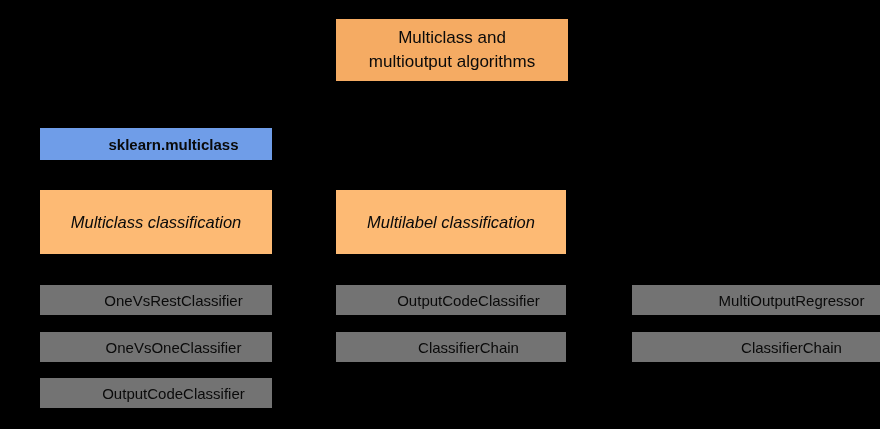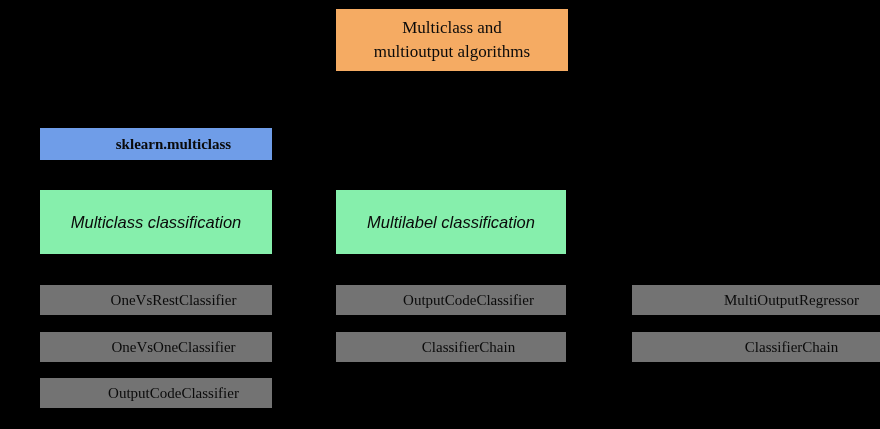--- a/index.html
+++ b/index.html
@@ -14,31 +14,30 @@
   .box {
     position: absolute;
     display: flex;
     align-items: center;
     justify-content: center;
     text-align: center;
     color: #0a0a0a;
     box-sizing: border-box;
   }
   .orange-dark  { background: #f5ab63; }
-  .orange-light { background: #86efac; }
+  .orange-light { background: #fdba74; }
   .blue-mid     { background: #6f9de8; }
   .blue-light   { background: #737373; }
   .title-box {
-    left: 336px; top: 9px; width: 232px; height: 62px;
+    left: 336px; top: 19px; width: 232px; height: 62px;
     font-size: 17px; line-height: 1.4;
     flex-direction: column;
-    font-family: Liberation Serif, serif;
   }
   .mono {
-    font-family: Liberation Serif, serif;
+    font-family: Liberation Sans, sans-serif;
     font-size: 15px;
     padding-left: 35px;
   }
   .mono-bold { font-weight: bold; }
   .italic { font-style: italic; font-size: 16.5px; }
 
   
   .module-multiclass  { left: 40px;  top: 128px; width: 232px; height: 32px; }
   .module-multioutput { left: 480px; top: 128px; width: 233px; height: 32px; }
 

